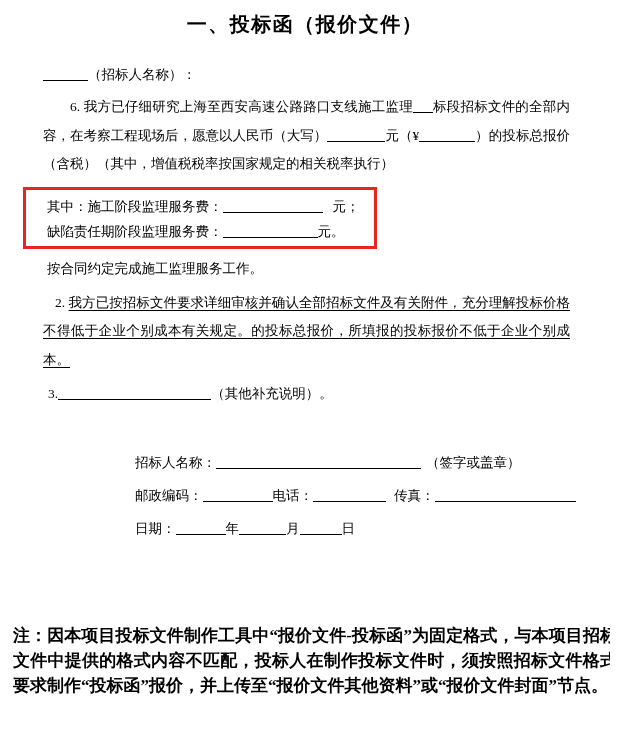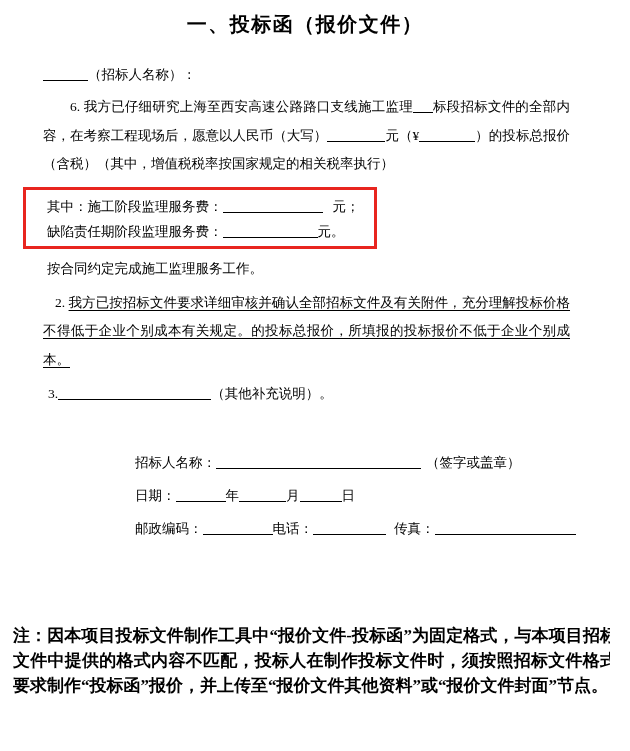--- a/index.html
+++ b/index.html
@@ -69,20 +69,20 @@
     </div>
 
     <p class="pc">按合同约定完成施工监理服务工作。</p>
 
     <p class="p2"><span>2. </span><span class="u">我方已按招标文件要求详细审核并确认全部招标文件及有关附件，充分理解投标价格不得低于企业个别成本有关规定。的投标总报价，所填报的投标报价不低于企业个别成本。</span></p>
 
     <p class="p3"><span>3.</span><span class="bl w153"></span><span>（其他补充说明）。</span></p>
 
     <div class="sig">
       <div class="row"><span>招标人名称：</span><span class="bl" style="width:205px"></span><span class="ml5">（签字或盖章）</span></div>
+      <div class="row"><span>邮政编码：</span><span class="bl" style="width:70px"></span><span>电话：</span><span class="bl" style="width:73px"></span><span class="ml8">传真：</span><span class="bl" style="width:141px"></span></div>
       <div class="row"><span>日期：</span><span class="bl" style="width:50px"></span><span>年</span><span class="bl" style="width:47px"></span><span>月</span><span class="bl" style="width:42px"></span><span>日</span></div>
-      <div class="row"><span>邮政编码：</span><span class="bl" style="width:70px"></span><span>电话：</span><span class="bl" style="width:73px"></span><span class="ml8">传真：</span><span class="bl" style="width:141px"></span></div>
     </div>
 
     <p class="note">注：因本项目投标文件制作工具中“报价文件-投标函”为固定格式，与本项目招标文件中提供的格式内容不匹配，投标人在制作投标文件时，须按照招标文件格式要求制作“投标函”报价，并上传至“报价文件其他资料”或“报价文件封面”节点。</p>
 
   </div>
 </div>
 
 </body></html>

